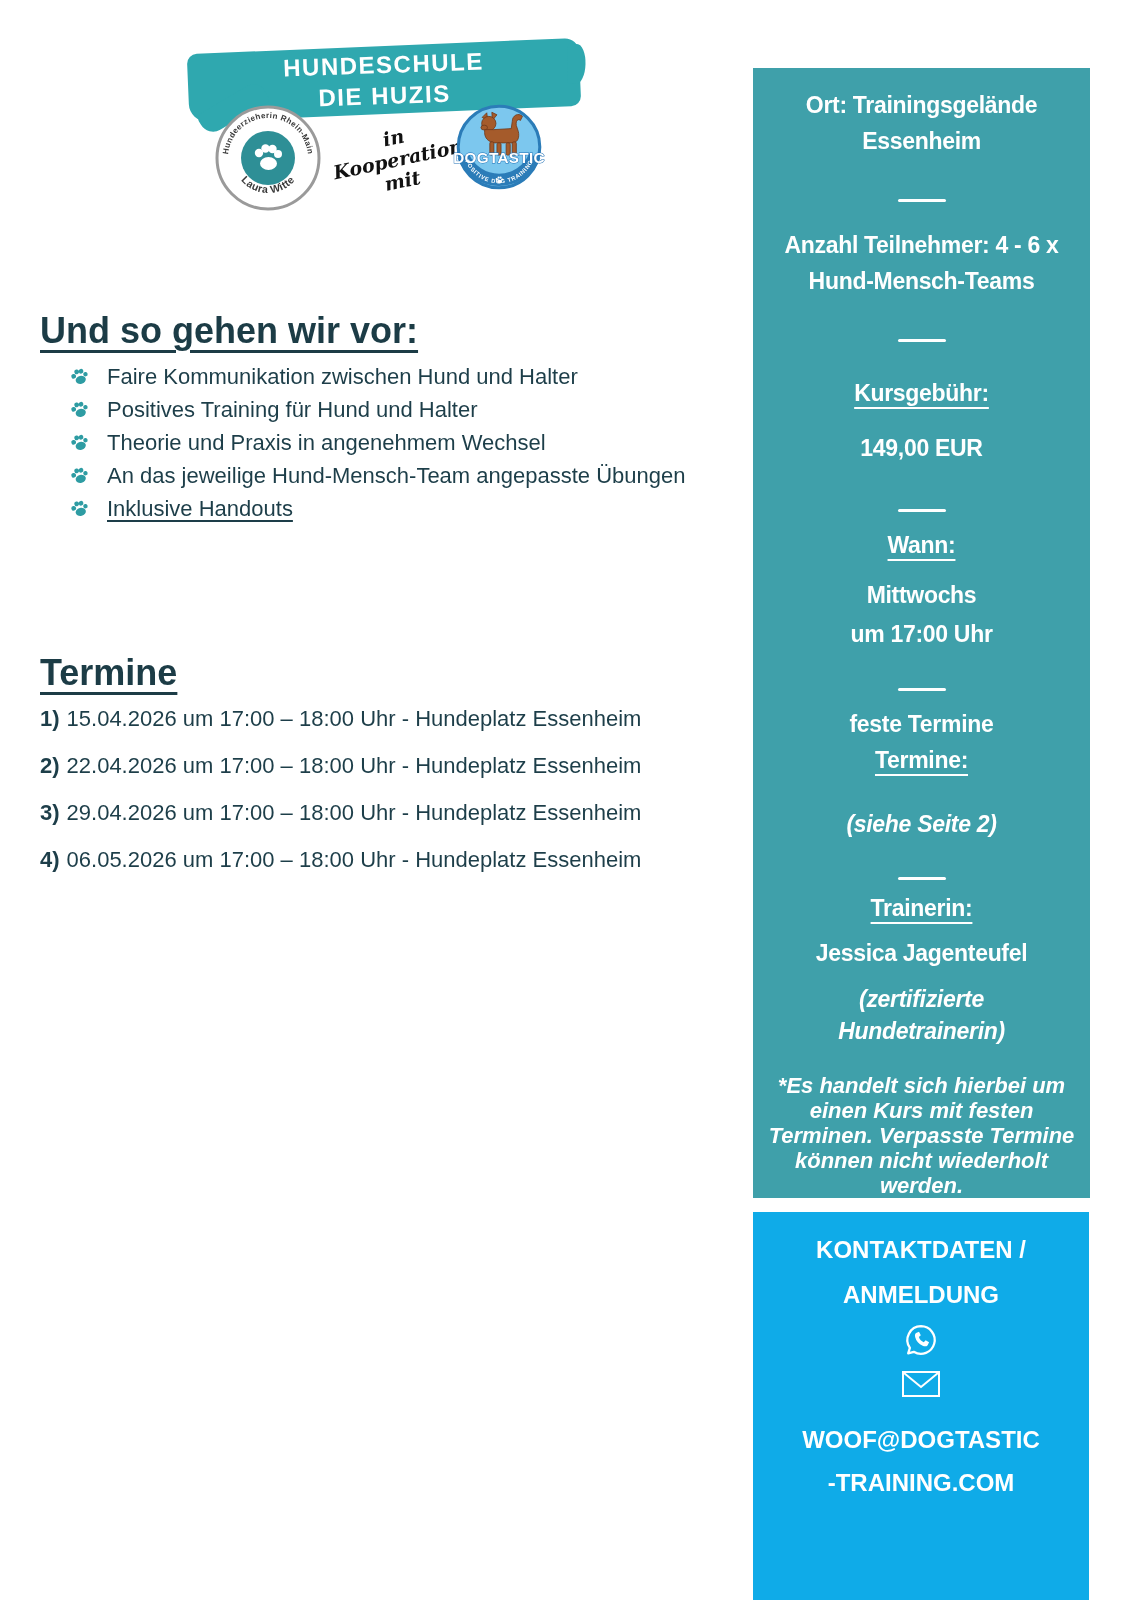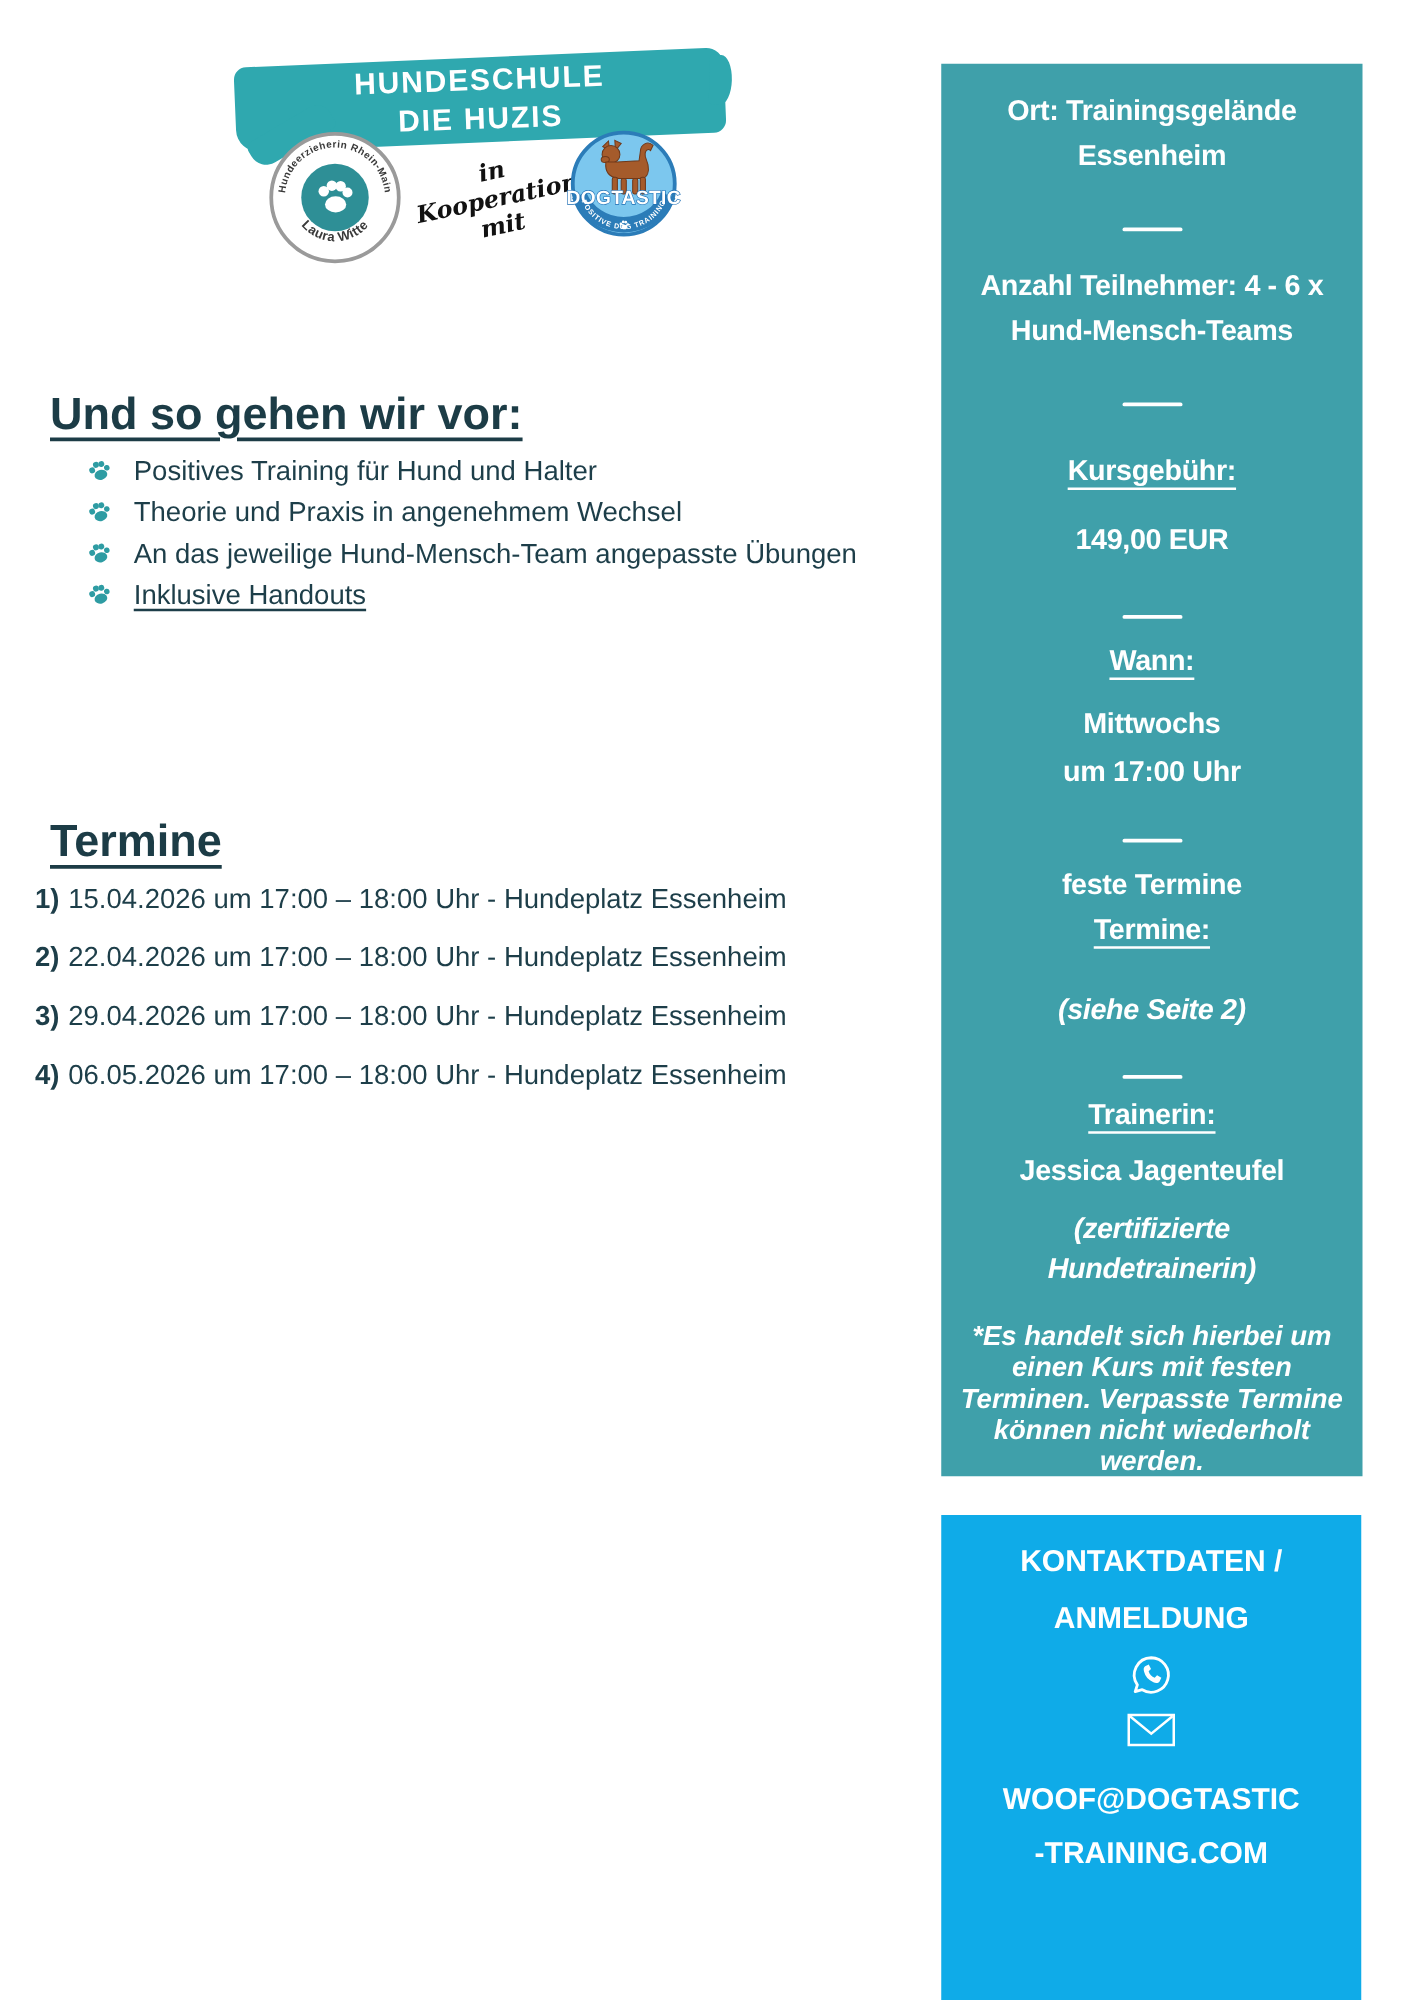--- a/index.html
+++ b/index.html
@@ -27,26 +27,26 @@
   .lefthead { position:absolute; left:40px; color:#1c3c46; font-size:36px; font-weight:bold;
           text-decoration:underline; text-decoration-thickness:3px; text-underline-offset:7px; }
   .h-proc { top:310px; }
   .h-term { top:652px; }
   .proc-list { position:absolute; left:70px; top:360px; list-style:none; }
   .proc-list li { display:flex; align-items:center; height:33px; color:#1d3e49; font-size:22px; }
   .proc-list li .txt { margin-left:18px; }
   .proc-list li.ul .txt { text-decoration:underline; text-decoration-thickness:2px; text-underline-offset:4px; }
   .paw { width:19px; height:19px; transform:rotate(-14deg); flex:0 0 19px; }
   .paw * { fill:#2e9ca3; }
-  .term-list { position:absolute; left:28px; top:706px; list-style:none; }
+  .term-list { position:absolute; left:40px; top:706px; list-style:none; }
   .term-list li { height:47px; color:#1d3e49; font-size:22px; }
   .term-list .num { font-weight:bold; margin-right:7px; }
 
   
-  .sidebar { position:absolute; left:753px; top:51px; width:337px; height:1130px;
+  .sidebar { position:absolute; left:753px; top:68px; width:337px; height:1130px;
           background:#3fa0aa; color:#fff; text-align:center; font-weight:bold;
           font-size:23px; letter-spacing:-0.3px; }
   .sb { line-height:36px; white-space:nowrap; }
   .sb-ul { text-decoration:underline; text-decoration-thickness:2px; text-underline-offset:6px; }
   .sb-it { font-style:italic; }
   .sb-sm { line-height:32px; font-style:italic; }
   .divider { width:48px; height:3px; background:#fff; border-radius:2px; }
   .footnote { margin:26px auto 0; width:306px; font-size:22px; font-style:italic;
           line-height:25px; letter-spacing:0; white-space:normal; }
 
@@ -127,20 +127,30 @@
 
   <ul class="proc-list">
     <li>
       <svg class="paw" viewBox="0 0 24 24">
           <circle cx="5" cy="10" r="3"></circle>
           <circle cx="10" cy="5.5" r="3"></circle>
           <circle cx="15.5" cy="6" r="3"></circle>
           <circle cx="20" cy="11" r="2.8"></circle>
           <ellipse cx="12.5" cy="16.5" rx="6.5" ry="5"></ellipse>
         </svg>
+      <span class="txt">Faire Kommunikation zwischen Hund und Halter</span>
+    </li>
+    <li>
+      <svg class="paw" viewBox="0 0 24 24">
+          <circle cx="5" cy="10" r="3"></circle>
+          <circle cx="10" cy="5.5" r="3"></circle>
+          <circle cx="15.5" cy="6" r="3"></circle>
+          <circle cx="20" cy="11" r="2.8"></circle>
+          <ellipse cx="12.5" cy="16.5" rx="6.5" ry="5"></ellipse>
+        </svg>
       <span class="txt">Positives Training für Hund und Halter</span>
     </li>
     <li>
       <svg class="paw" viewBox="0 0 24 24">
           <circle cx="5" cy="10" r="3"></circle>
           <circle cx="10" cy="5.5" r="3"></circle>
           <circle cx="15.5" cy="6" r="3"></circle>
           <circle cx="20" cy="11" r="2.8"></circle>
           <ellipse cx="12.5" cy="16.5" rx="6.5" ry="5"></ellipse>
         </svg>

